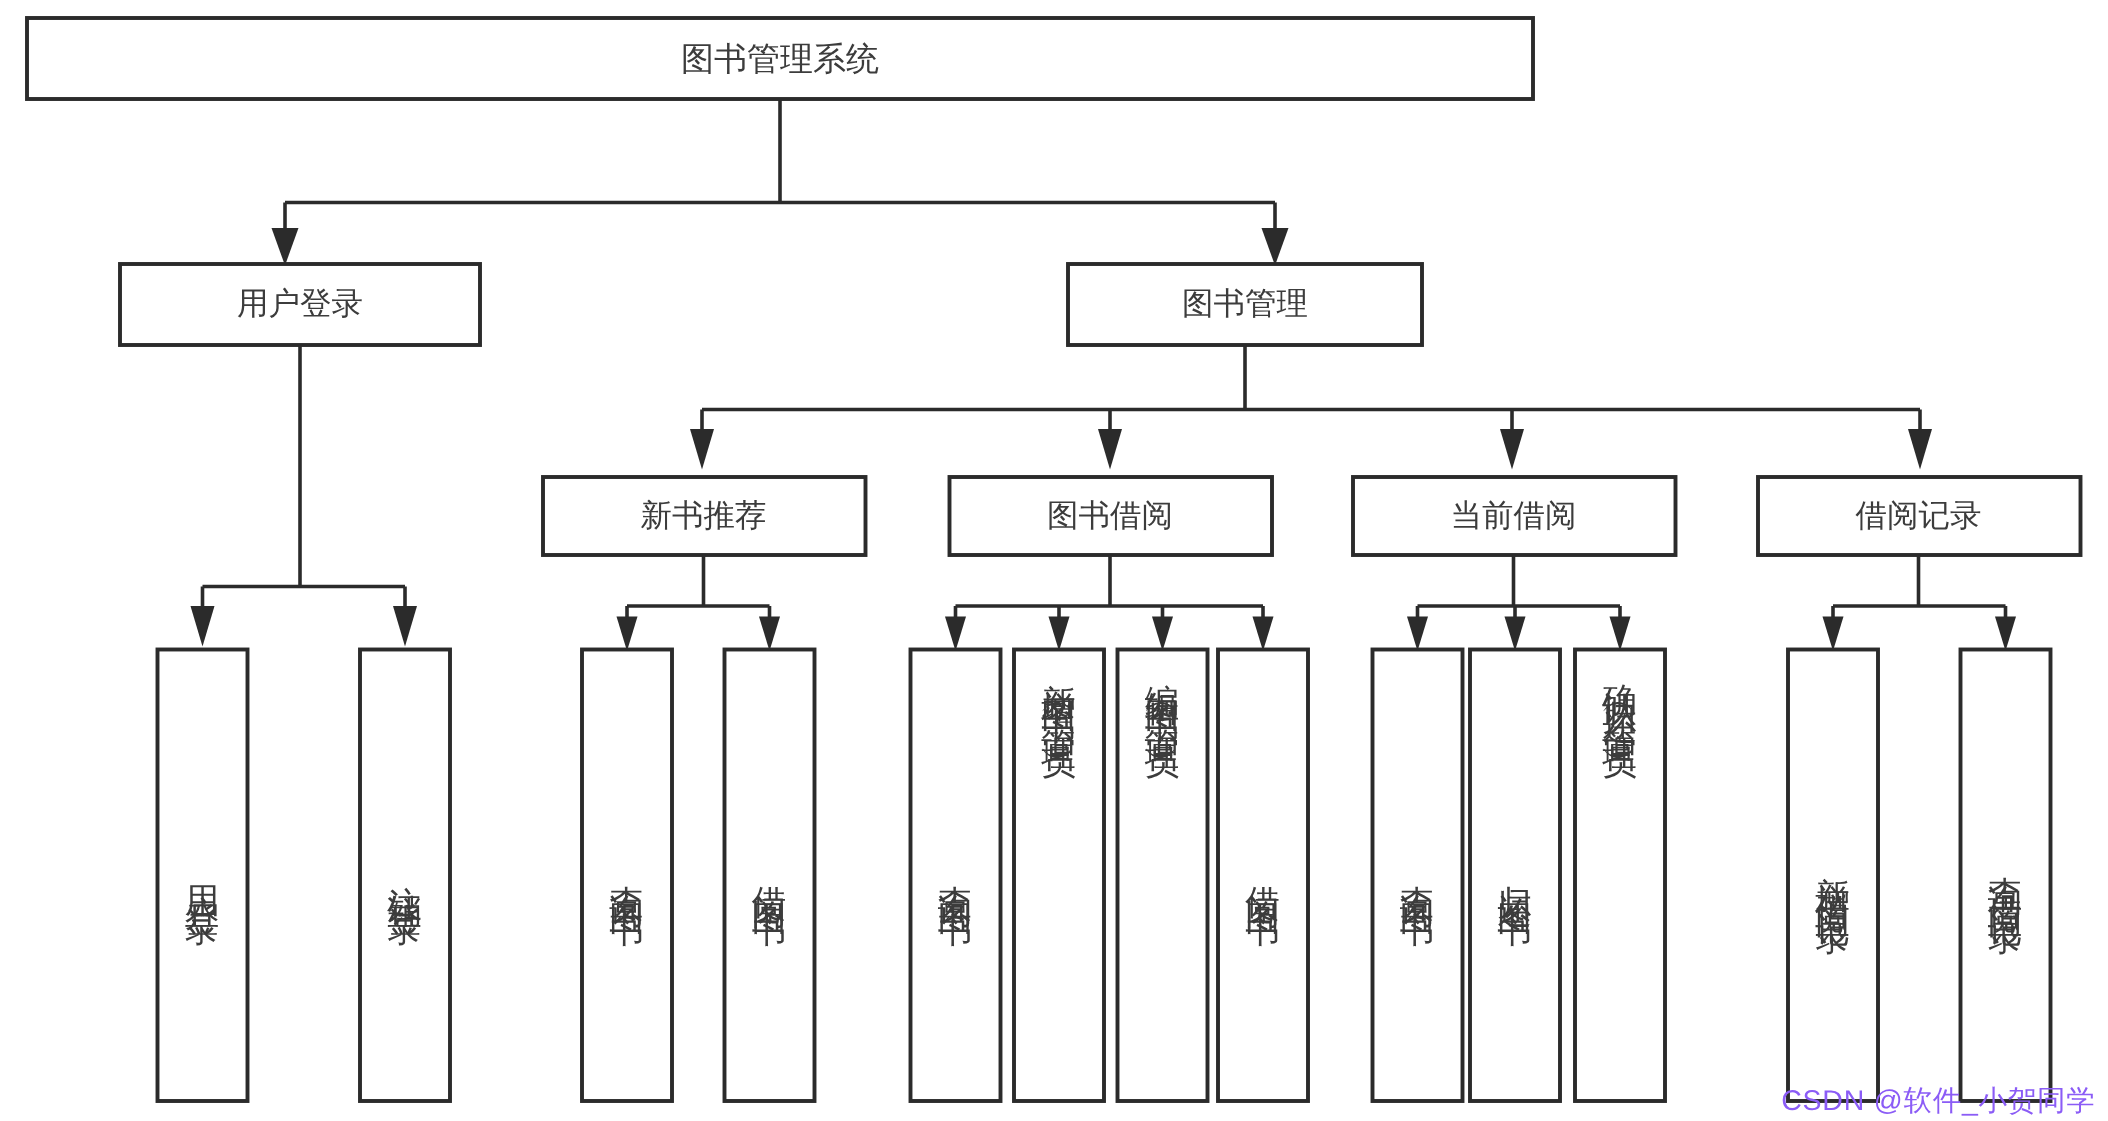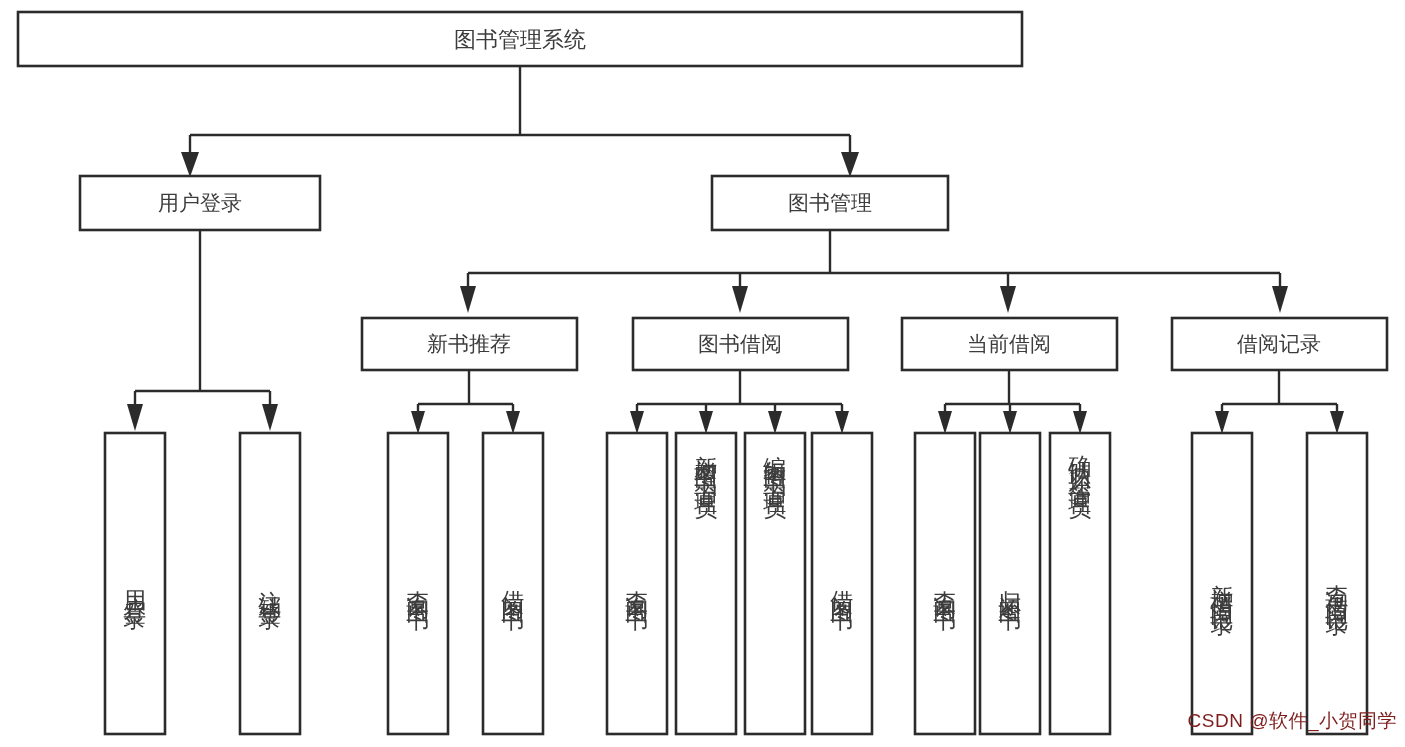--- a/index.html
+++ b/index.html
@@ -67,24 +67,24 @@
     font-size: 23px;
     line-height: 1.32;
     letter-spacing: 6px;
     color: #3c3c3c;
     white-space: nowrap;
     text-align: center;
   }
   #watermark {
     position: absolute;
     right: 8px;
-    bottom: 13px;
+    bottom: 0;
     font-family: "Liberation Sans", "DejaVu Sans", sans-serif;
     font-size: 19px;
-    color: #7f1d1d;
+    color: #8b5cf6;
     letter-spacing: 0.5px;
     white-space: nowrap;
   }
 </style>
 </head>
 <body>
 
 <div id="diagram-root">
 
   <svg id="tree-svg" viewBox="0 0 1405 747">

